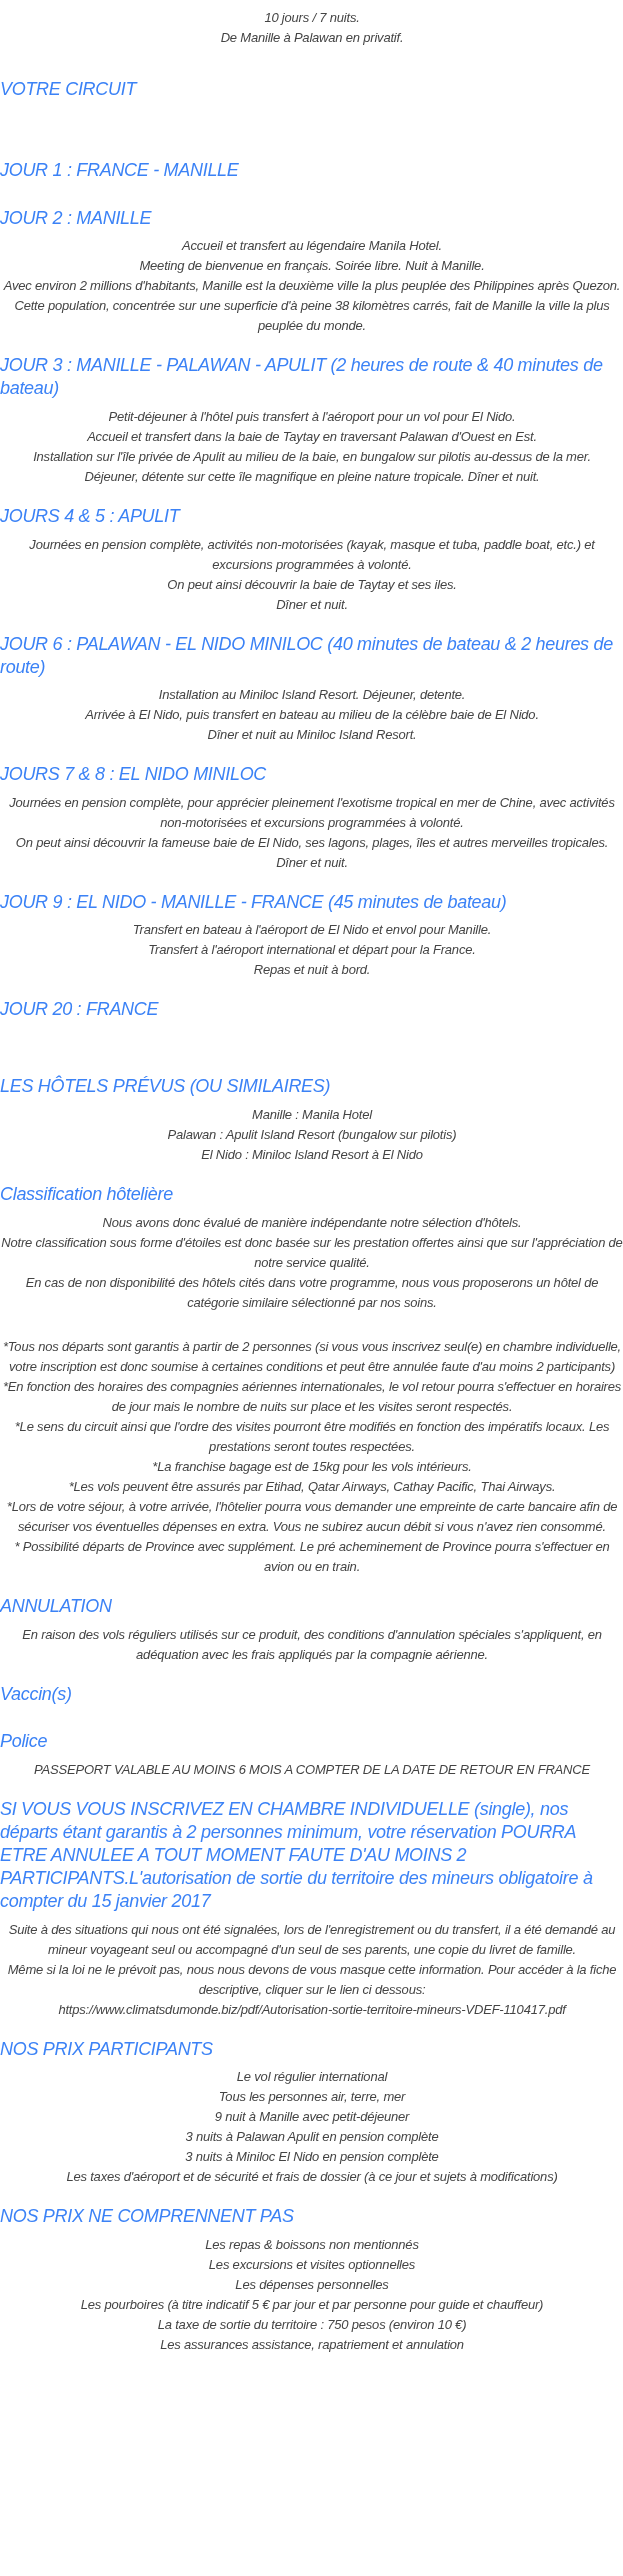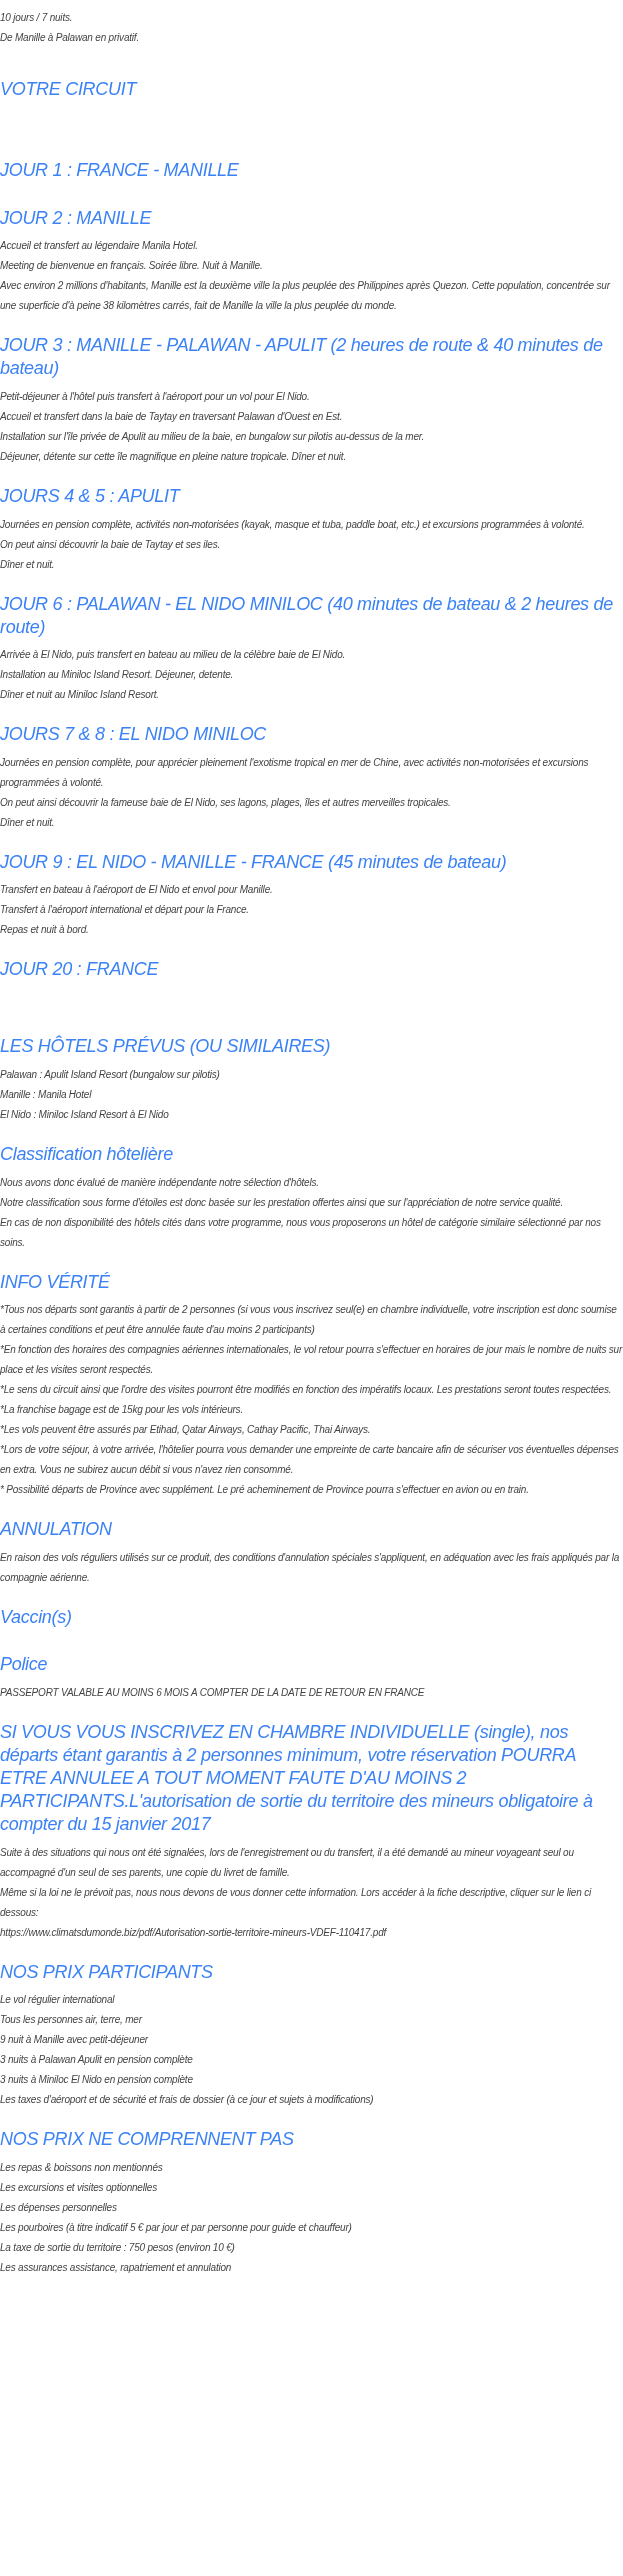--- a/index.html
+++ b/index.html
@@ -5,25 +5,26 @@
   html, body { margin: 0; padding: 0; background: #ffffff; }
   body {
     width: 624px;
     font-family: "Liberation Sans", "DejaVu Sans", sans-serif;
     color: #444444;
     font-style: italic;
   }
   .page { padding: 8.2px 0 0 0; }
   p.line, .line {
     margin: 0;
-    font-size: 10px;
+    font-size: 13px;
     line-height: 20px;
     font-style: italic;
     color: #444444;
     letter-spacing: -0.2px;
+    text-align: center;
   }
   h2.title {
     margin: 0;
     color: #3b82f6;
     font-style: italic;
     font-weight: 500;
     font-size: 18px;
     line-height: 23px;
     letter-spacing: -0.3px;
   }
@@ -74,22 +75,22 @@
     <div class="head-space"></div>
     <p class="line">Journées en pension complète, activités non-motorisées (kayak, masque et tuba, paddle boat, etc.) et excursions programmées à volonté.</p>
     <p class="line">On peut ainsi découvrir la baie de Taytay et ses iles.</p>
     <p class="line">Dîner et nuit.</p>
   </div>
   <div class="sec-space"></div>
 
   <div>
     <h2 class="title">JOUR 6 : PALAWAN - EL NIDO MINILOC (40 minutes de bateau &amp; 2 heures de route)</h2>
     <div class="head-space"></div>
+    <p class="line">Installation au Miniloc Island Resort. Déjeuner, detente.</p>
     <p class="line">Arrivée à El Nido, puis transfert en bateau au milieu de la célèbre baie de El Nido.</p>
-    <p class="line">Installation au Miniloc Island Resort. Déjeuner, detente.</p>
     <p class="line">Dîner et nuit au Miniloc Island Resort.</p>
   </div>
   <div class="sec-space"></div>
 
   <div>
     <h2 class="title">JOURS 7 &amp; 8 : EL NIDO MINILOC</h2>
     <div class="head-space"></div>
     <p class="line">Journées en pension complète, pour apprécier pleinement l'exotisme tropical en mer de Chine, avec activités non-motorisées et excursions programmées à volonté.</p>
     <p class="line">On peut ainsi découvrir la fameuse baie de El Nido, ses lagons, plages, îles et autres merveilles tropicales.</p>
     <p class="line">Dîner et nuit.</p>
@@ -106,37 +107,36 @@
   <div class="sec-space"></div>
 
   <div>
     <h2 class="title">JOUR 20 : FRANCE</h2>
   </div>
   <div style="height:54px"></div>
 
   <div>
     <h2 class="title">LES HÔTELS PRÉVUS (OU SIMILAIRES)</h2>
     <div class="head-space"></div>
+    <p class="line">Manille : Manila Hotel</p>
     <p class="line">Palawan : Apulit Island Resort (bungalow sur pilotis)</p>
-    <p class="line">Manille : Manila Hotel</p>
     <p class="line">El Nido : Miniloc Island Resort à El Nido</p>
   </div>
   <div class="sec-space"></div>
 
   <div>
     <h2 class="title">Classification hôtelière</h2>
     <div class="head-space"></div>
     <p class="line">Nous avons donc évalué de manière indépendante notre sélection d'hôtels.</p>
     <p class="line">Notre classification sous forme d'étoiles est donc basée sur les prestation offertes ainsi que sur l'appréciation de notre service qualité.</p>
     <p class="line">En cas de non disponibilité des hôtels cités dans votre programme, nous vous proposerons un hôtel de catégorie similaire sélectionné par nos soins.</p>
   </div>
   <div class="sec-space"></div>
 
   <div>
-    <h2 class="title">INFO VÉRITÉ</h2>
     <div class="head-space"></div>
     <p class="line">*Tous nos départs sont garantis à partir de 2 personnes (si vous vous inscrivez seul(e) en chambre individuelle, votre inscription est donc soumise à certaines conditions et peut être annulée faute d'au moins 2 participants)</p>
     <p class="line">*En fonction des horaires des compagnies aériennes internationales, le vol retour pourra s'effectuer en horaires de jour mais le nombre de nuits sur place et les visites seront respectés.</p>
     <p class="line">*Le sens du circuit ainsi que l'ordre des visites pourront être modifiés en fonction des impératifs locaux. Les prestations seront toutes respectées.</p>
     <p class="line">*La franchise bagage est de 15kg pour les vols intérieurs.</p>
     <p class="line">*Les vols peuvent être assurés par Etihad, Qatar Airways, Cathay Pacific, Thai Airways.</p>
     <p class="line">*Lors de votre séjour, à votre arrivée, l'hôtelier pourra vous demander une empreinte de carte bancaire afin de sécuriser vos éventuelles dépenses en extra. Vous ne subirez aucun débit si vous n'avez rien consommé.</p>
     <p class="line">* Possibilité départs de Province avec supplément. Le pré acheminement de Province pourra s'effectuer en avion ou en train.</p>
   </div>
   <div class="sec-space"></div>
@@ -158,21 +158,21 @@
     <h2 class="title">Police</h2>
     <div class="head-space"></div>
     <p class="line">PASSEPORT VALABLE AU MOINS 6 MOIS A COMPTER DE LA DATE DE RETOUR EN FRANCE</p>
   </div>
   <div class="sec-space"></div>
 
   <div>
     <h2 class="title">SI VOUS VOUS INSCRIVEZ EN CHAMBRE INDIVIDUELLE (single), nos départs étant garantis à 2 personnes minimum, votre réservation POURRA ETRE ANNULEE A TOUT MOMENT FAUTE D'AU MOINS 2 PARTICIPANTS.L'autorisation de sortie du territoire des mineurs obligatoire à compter du 15 janvier 2017</h2>
     <div class="head-space"></div>
     <p class="line">Suite à des situations qui nous ont été signalées, lors de l'enregistrement ou du transfert, il a été demandé au mineur voyageant seul ou accompagné d'un seul de ses parents, une copie du livret de famille.</p>
-    <p class="line">Même si la loi ne le prévoit pas, nous nous devons de vous donner cette information. Lors accéder à la fiche descriptive, cliquer sur le lien ci dessous:</p>
+    <p class="line">Même si la loi ne le prévoit pas, nous nous devons de vous masque cette information. Pour accéder à la fiche descriptive, cliquer sur le lien ci dessous:</p>
     <p class="line">https://www.climatsdumonde.biz/pdf/Autorisation-sortie-territoire-mineurs-VDEF-110417.pdf</p>
   </div>
   <div class="sec-space"></div>
 
   <div>
     <h2 class="title">NOS PRIX PARTICIPANTS</h2>
     <div class="head-space"></div>
     <p class="line">Le vol régulier international</p>
     <p class="line">Tous les personnes air, terre, mer</p>
     <p class="line">9 nuit à Manille avec petit-déjeuner</p>

